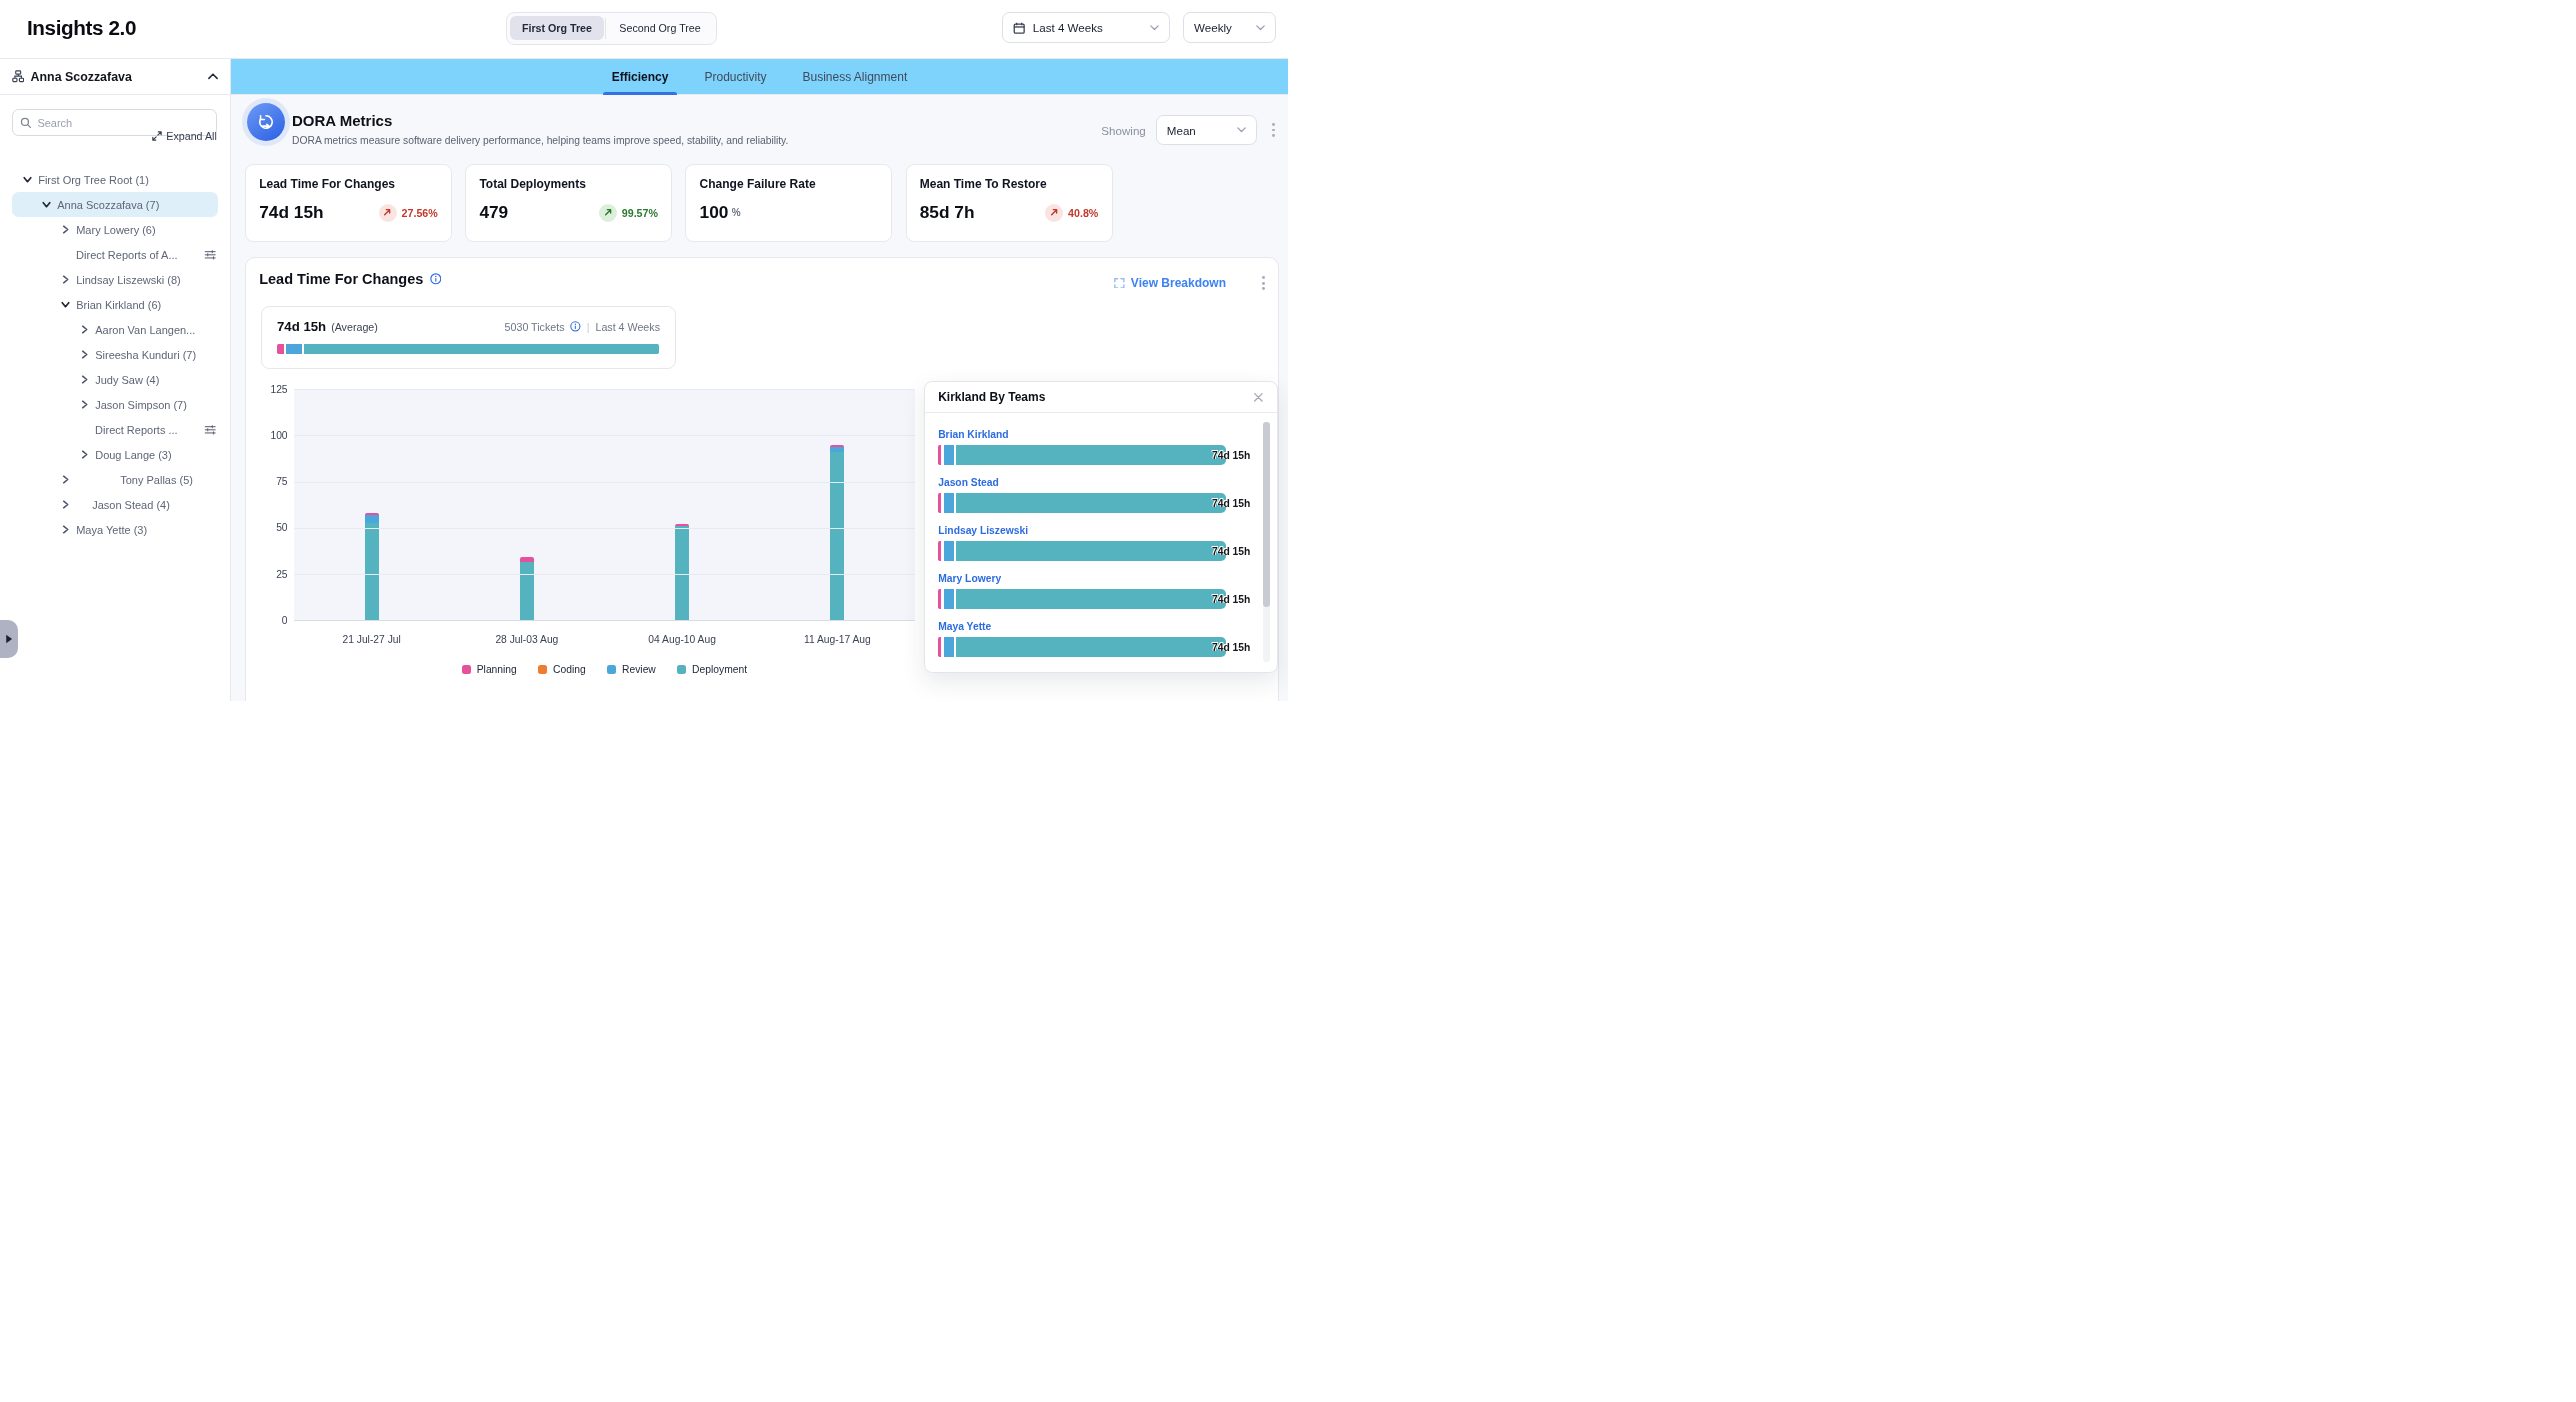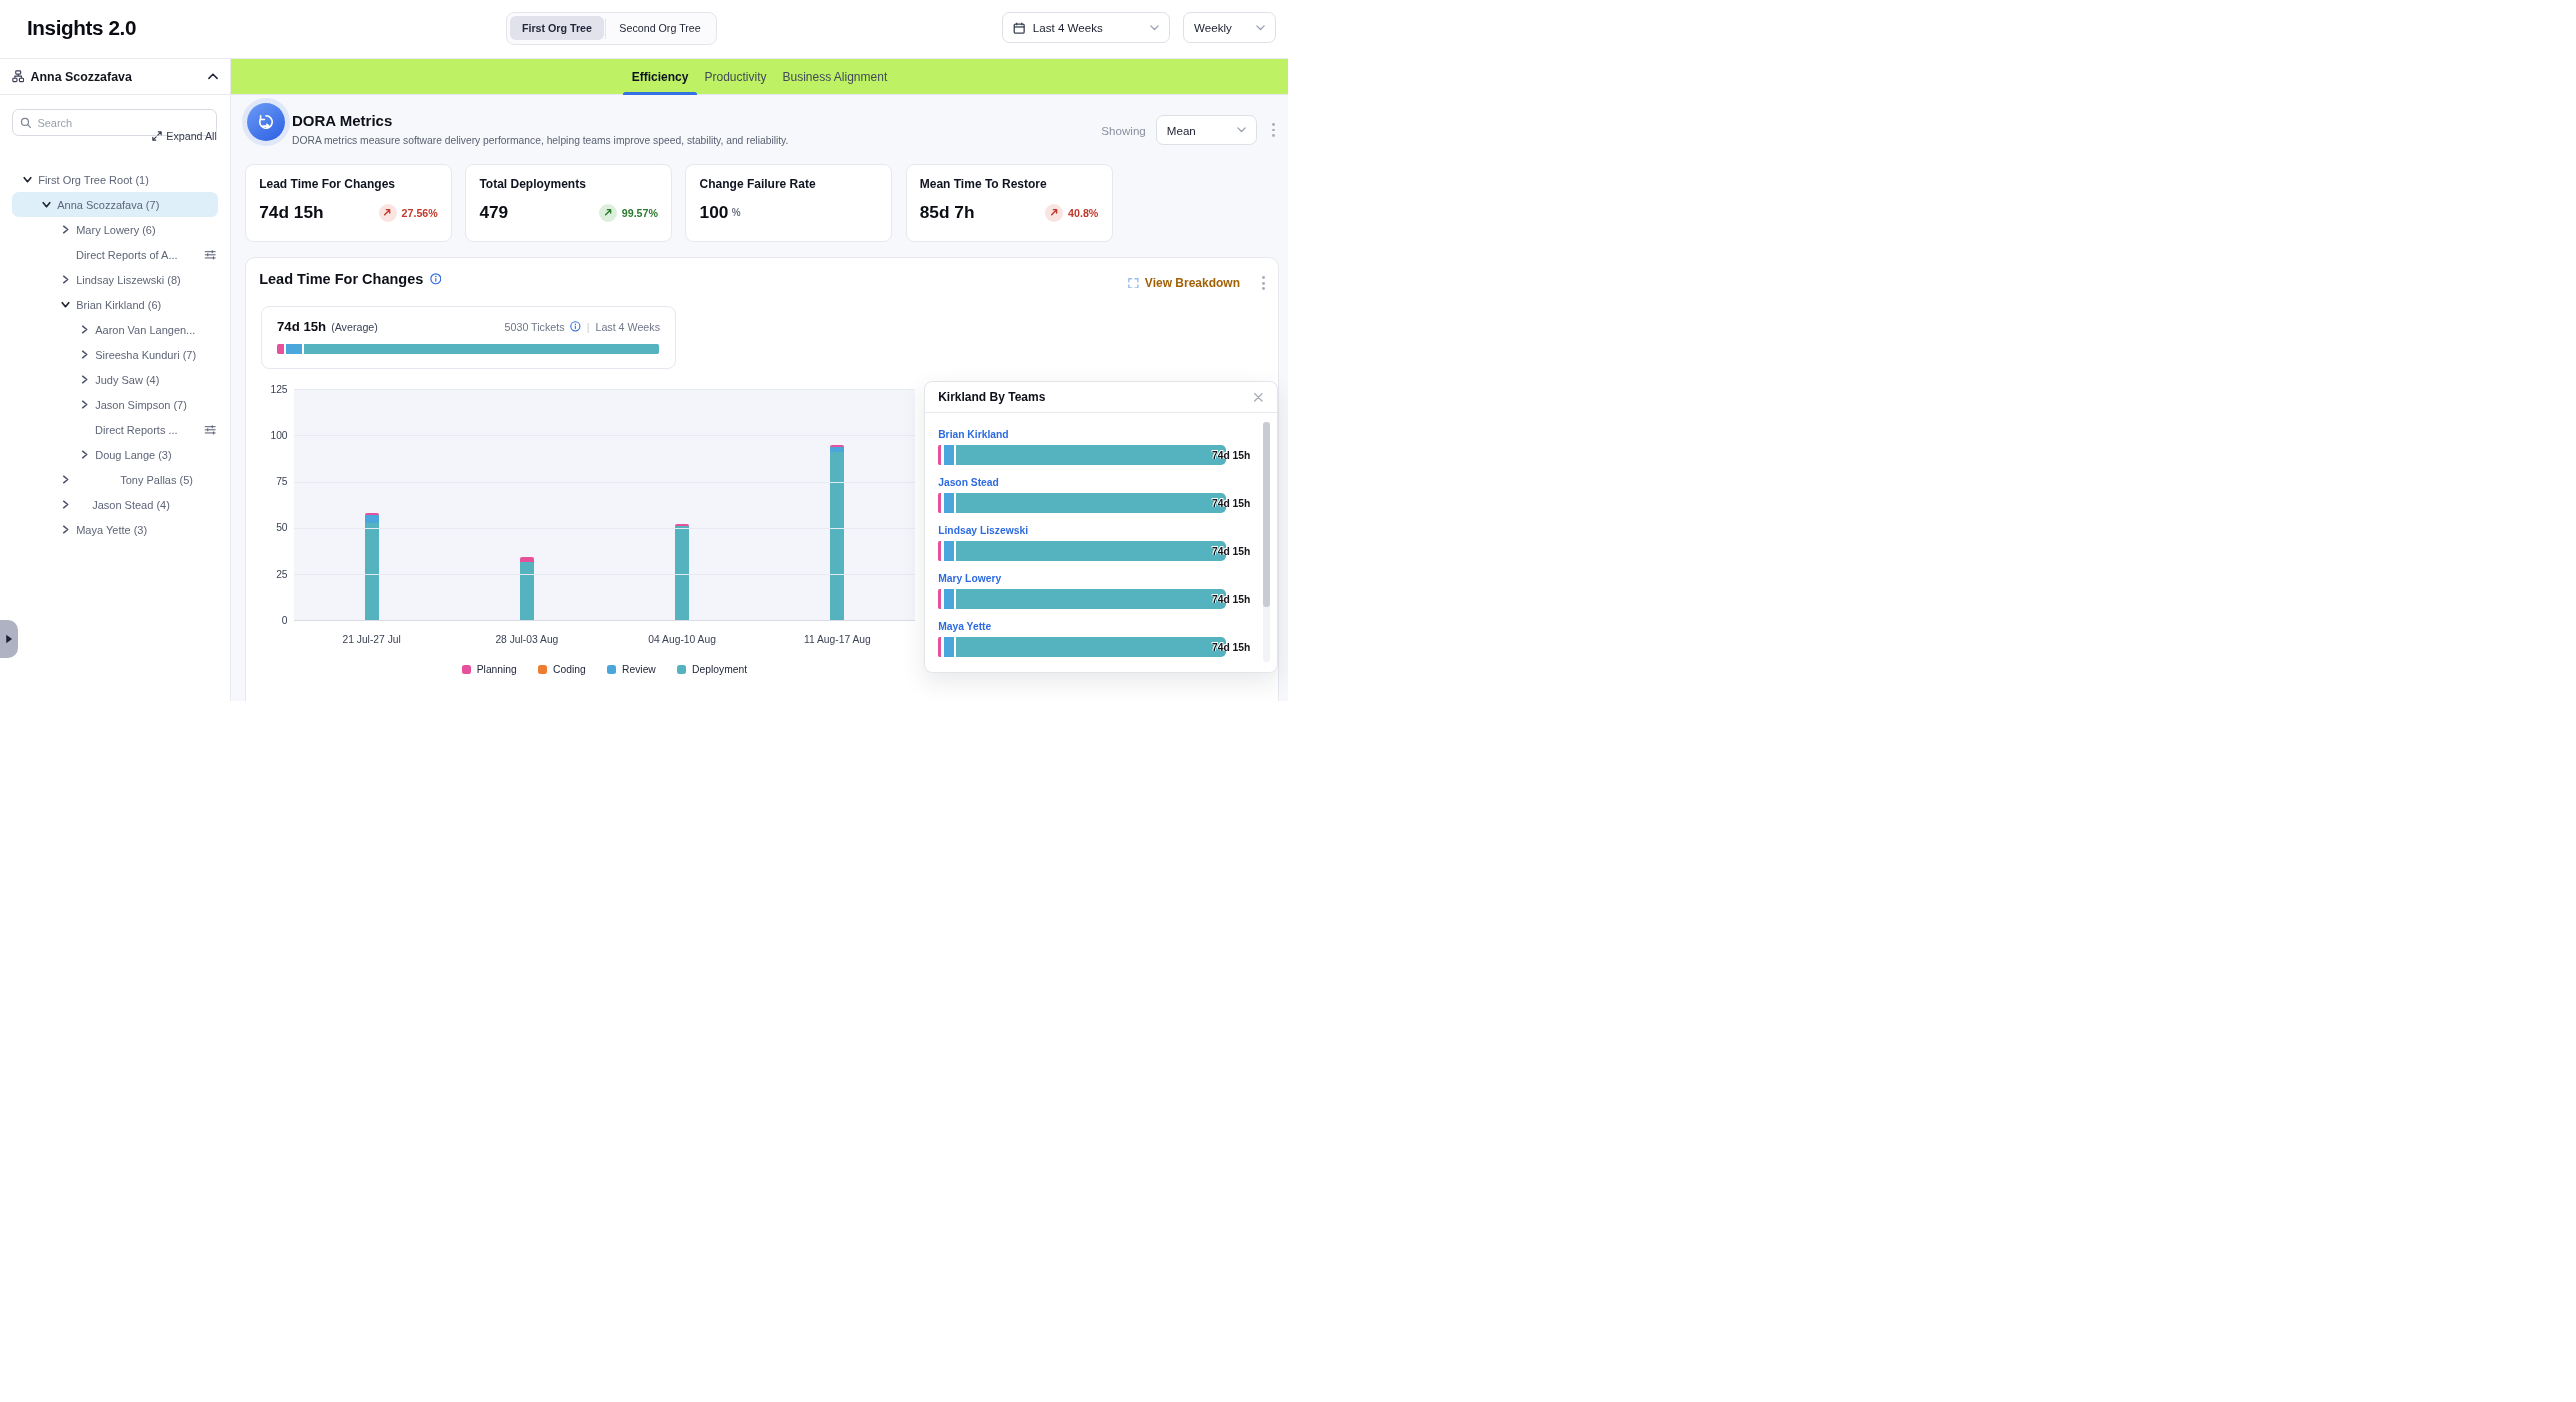--- a/index.html
+++ b/index.html
@@ -46,22 +46,22 @@
   .tree-row { height:25px; display:flex; align-items:center; margin:0 11.6px 0 12.4px; border-radius:6.6px;
               cursor:pointer; font-size:11px; color:#5E6577; }
   .tree-row.selected { background:#DEEFFA; }
   .tree-row .tchev { width:10px; display:flex; justify-content:center; margin-right:5.8px; flex:none; }
   .tree-row .tspacer { width:15.7px; flex:none; }
   .tree-row .tlabel { white-space:nowrap; overflow:hidden; text-overflow:ellipsis; }
   .tree-row .tfilter { margin-left:auto; flex:none; padding-right:1.7px; }
 
   
   .main { position:absolute; top:59px; left:231px; right:0; bottom:0; }
-  .tabsrow { height:36px; background:#bef264; border-bottom:0.8px solid #E7E9EE; display:flex;
-             justify-content:center; align-items:center; gap:16px; }
+  .tabsrow { height:36px; background:#7dd3fc; border-bottom:0.8px solid #E7E9EE; display:flex;
+             justify-content:center; align-items:center; gap:36px; }
   .tab { position:relative; height:36px; display:flex; align-items:center; font-size:12px;
          color:#424A5C; font-weight:400; cursor:pointer; }
   .tab.active { color:#0E1220; font-weight:700; }
   .tab.active::after { content:""; position:absolute; left:-8.3px; right:-8.3px; bottom:0; height:2.5px;
                        background:#3472E4; border-radius:2.5px 2.5px 0 0; }
   .content { position:absolute; top:36px; left:0; right:0; bottom:0; background:#F7F8FB; overflow:hidden; }
 
   
   .dora-icon { position:absolute; left:15.7px; top:8.3px; width:38px; height:38px; border-radius:50%;
                background:linear-gradient(145deg,#6C9BF5,#2B5FE3); display:flex; align-items:center;
@@ -90,22 +90,22 @@
   .badge .btext { font-size:10.7px; font-weight:700; }
   .badge.neg .btext { color:#C2392B; }
   .badge.pos .btext { color:#2C7A30; }
 
   
   .chart-card { position:absolute; left:14px; top:162px; width:1034px; height:463px; background:#fff;
                 border:0.8px solid #E6E8EE; border-radius:10px; }
   .lt-title-row { position:absolute; left:13.2px; top:13.2px; display:flex; align-items:center; gap:6.6px; }
   .lt-title { font-size:14.5px; font-weight:800; color:#0D1018; }
   .info-icon { color:#2F6BDF; cursor:pointer; }
-  .view-breakdown { position:absolute; right:38px; top:18px; display:flex; align-items:center; gap:5.8px;
-                    color:#a16207; font-size:12px; font-weight:700; cursor:pointer; }
+  .view-breakdown { position:absolute; right:52px; top:18px; display:flex; align-items:center; gap:5.8px;
+                    color:#3b82f6; font-size:12px; font-weight:700; cursor:pointer; }
   .chart-kebab { position:absolute; right:8.3px; top:15px; }
   .avg-card { position:absolute; left:15px; top:48px; width:415px; height:63px; border:0.8px solid #E4E7ED;
               border-radius:8.3px; background:#fff; padding:11.6px 15px 0; }
   .avg-top { display:flex; align-items:baseline; }
   .avg-value { font-size:13.2px; font-weight:800; color:#0B0E15; }
   .avg-suffix { font-size:10.7px; color:#3A4254; margin-left:5px; }
   .avg-right { margin-left:auto; display:flex; align-items:center; gap:5.8px; font-size:10.7px; color:#6F7688; }
   .avg-right .vbar { color:#C8CBD4; }
   .avg-bar { margin-top:10px; height:10.7px; display:flex; }
   .avg-bar .seg { height:100%; }

